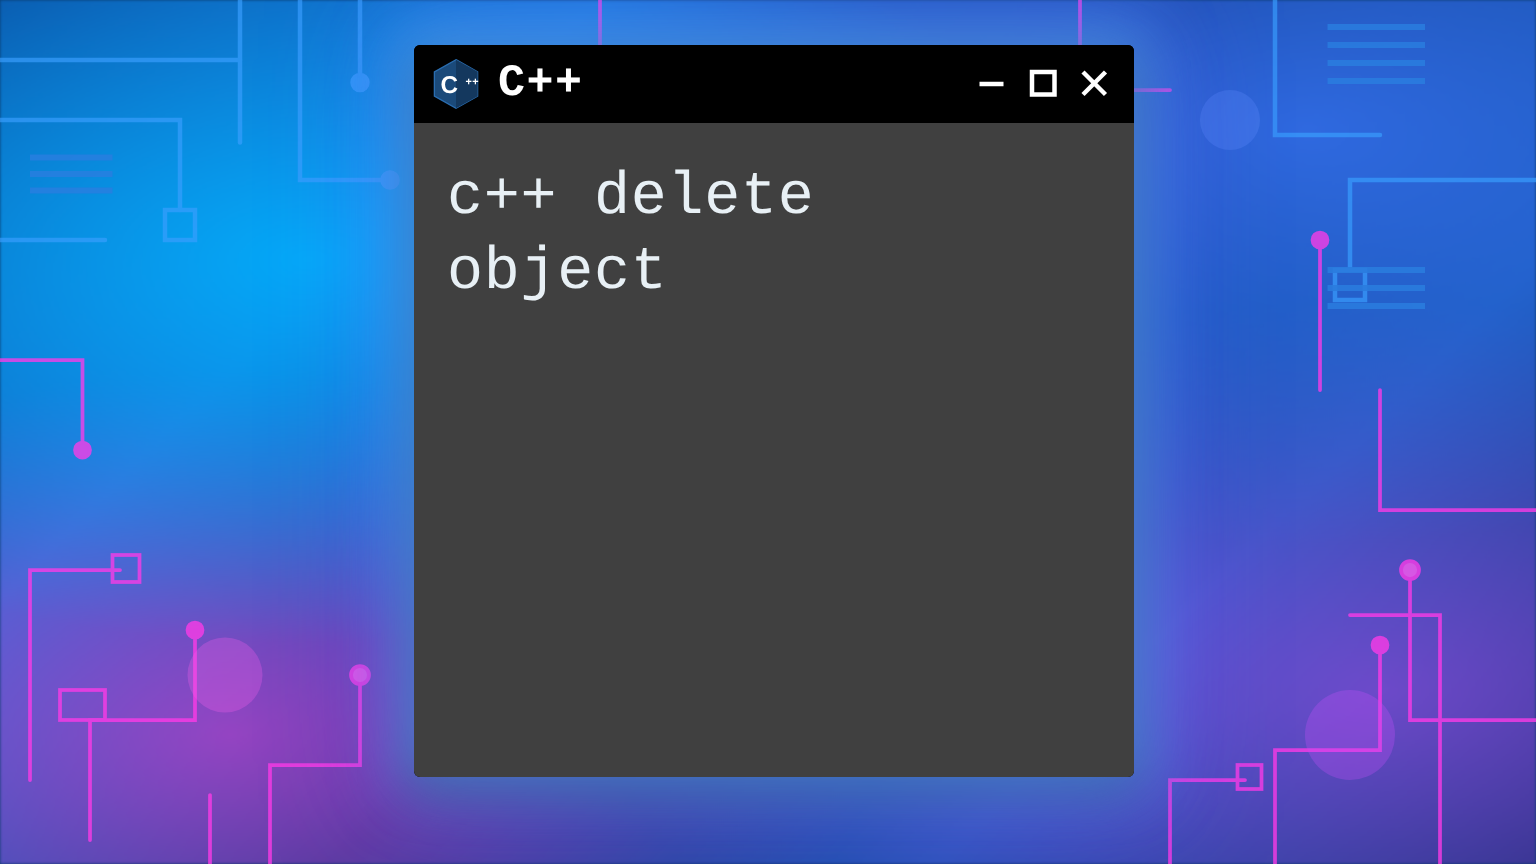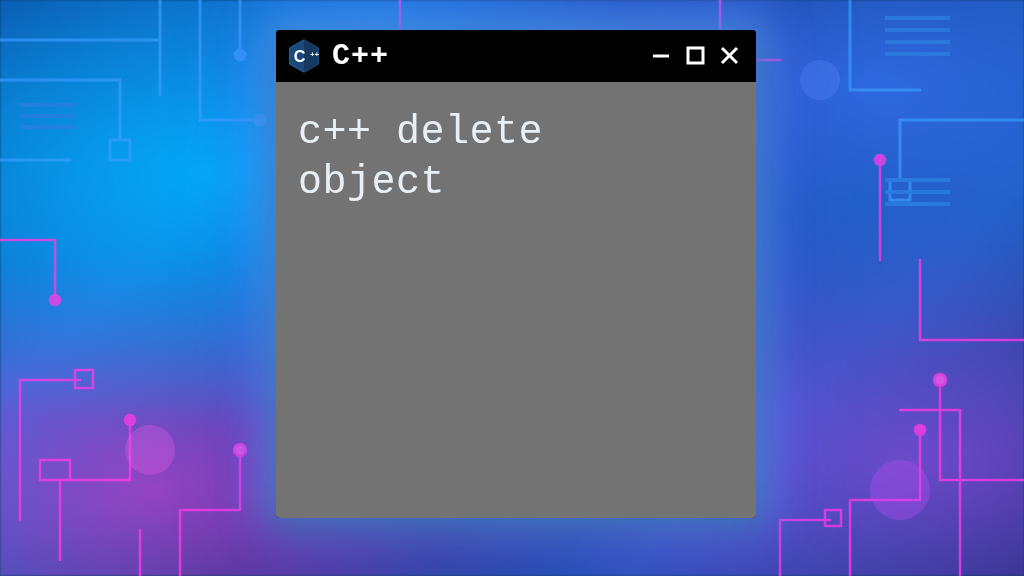--- a/index.html
+++ b/index.html
@@ -72,21 +72,21 @@
     }
     .ctrl {
       width: 24px; height: 24px;
       display: flex;
       align-items: center;
       justify-content: center;
       cursor: pointer;
     }
     .content {
       flex: 1;
-      background: #737373;
+      background: #404040;
       padding: 26px 22px;
       color: #e8f0f5;
       font-size: 40px;
       line-height: 1.25;
       font-weight: 400;
       letter-spacing: 0.5px;
       white-space: pre-wrap;
       border-radius: 0 0 4px 4px;
     }
   </style>

